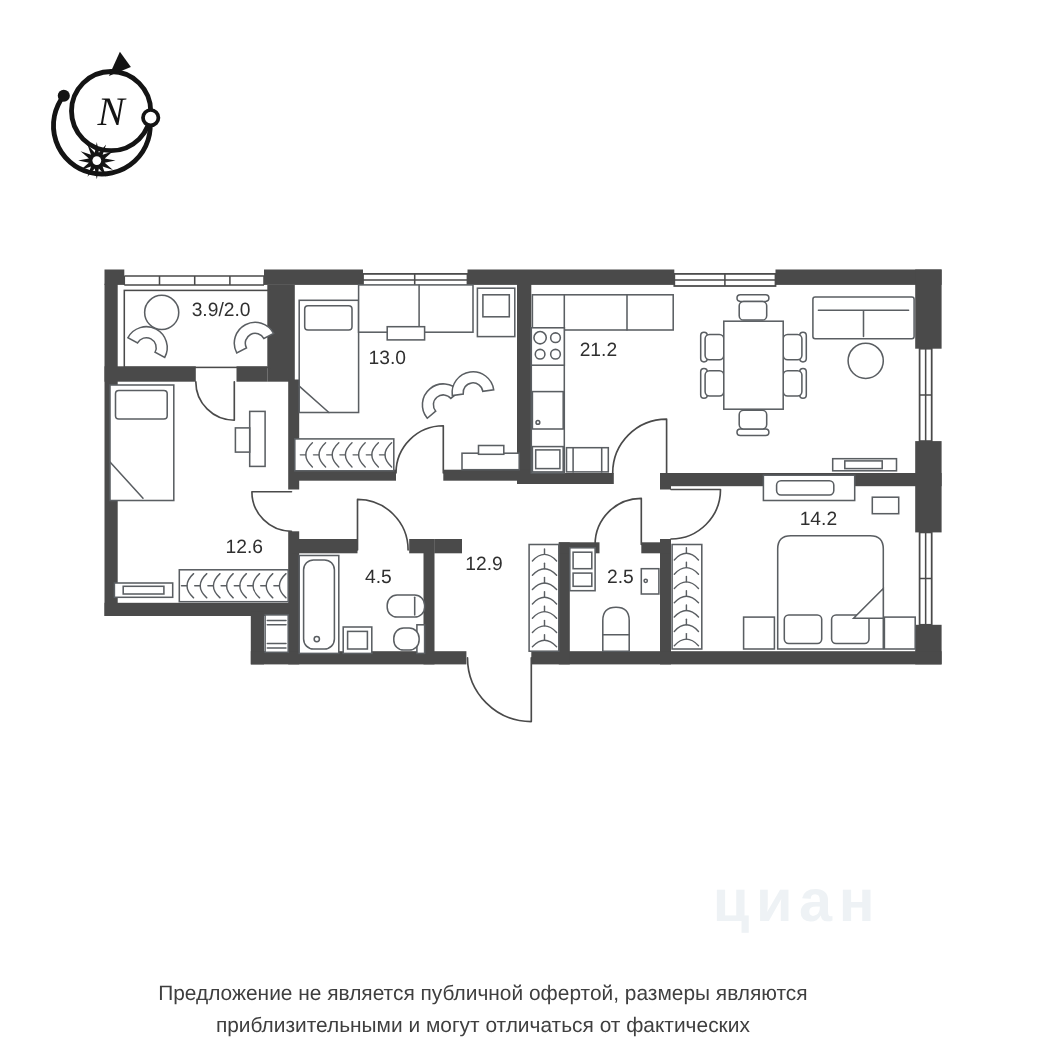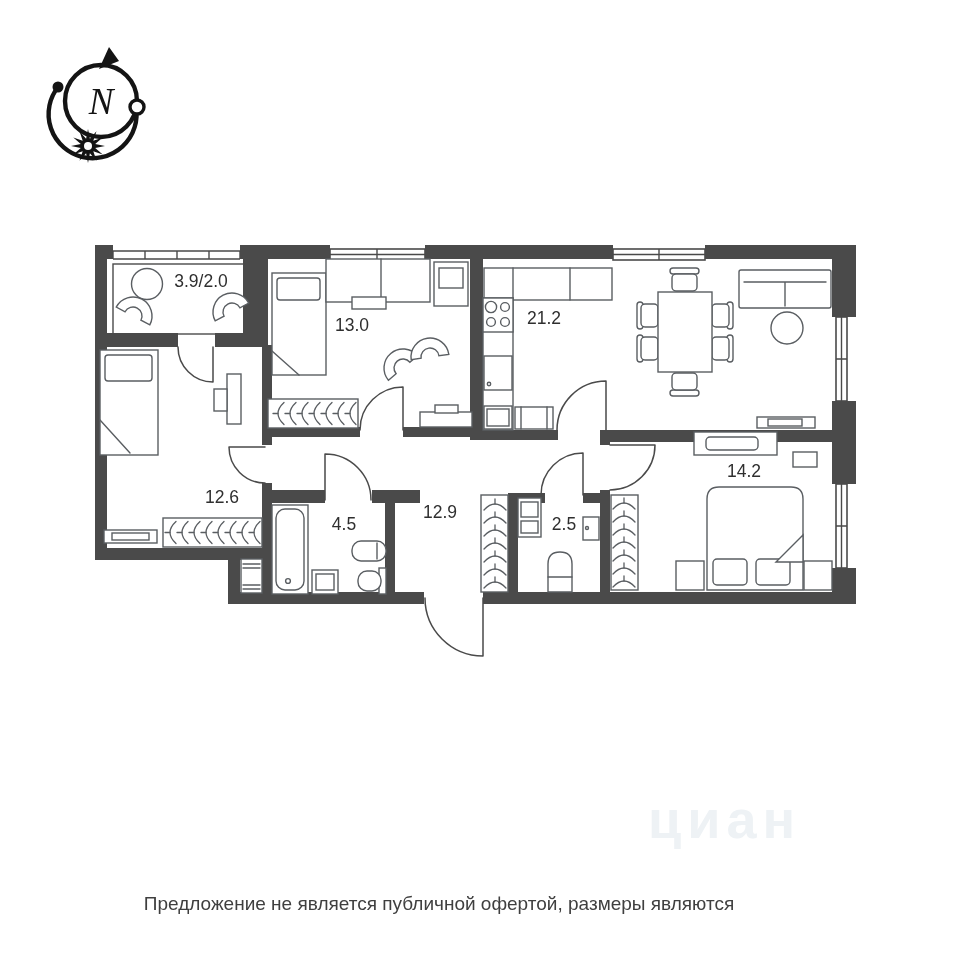--- a/index.html
+++ b/index.html
@@ -339,15 +339,16 @@
     <text class="roomlabel" x="440" y="518">12.9</text>
     <text class="roomlabel" x="564" y="530">2.5</text>
     <text class="roomlabel" x="744" y="477">14.2</text>
   </g>
 </svg>
 
   <div class="watermark">циан</div>
 
   <div class="disclaimer">
     <span style="display:block">Предложение не является публичной офертой, размеры являются</span>
+    <span style="display:block">приблизительными и могут отличаться от фактических</span>
   </div>
 
 </div>
 
 </body></html>

